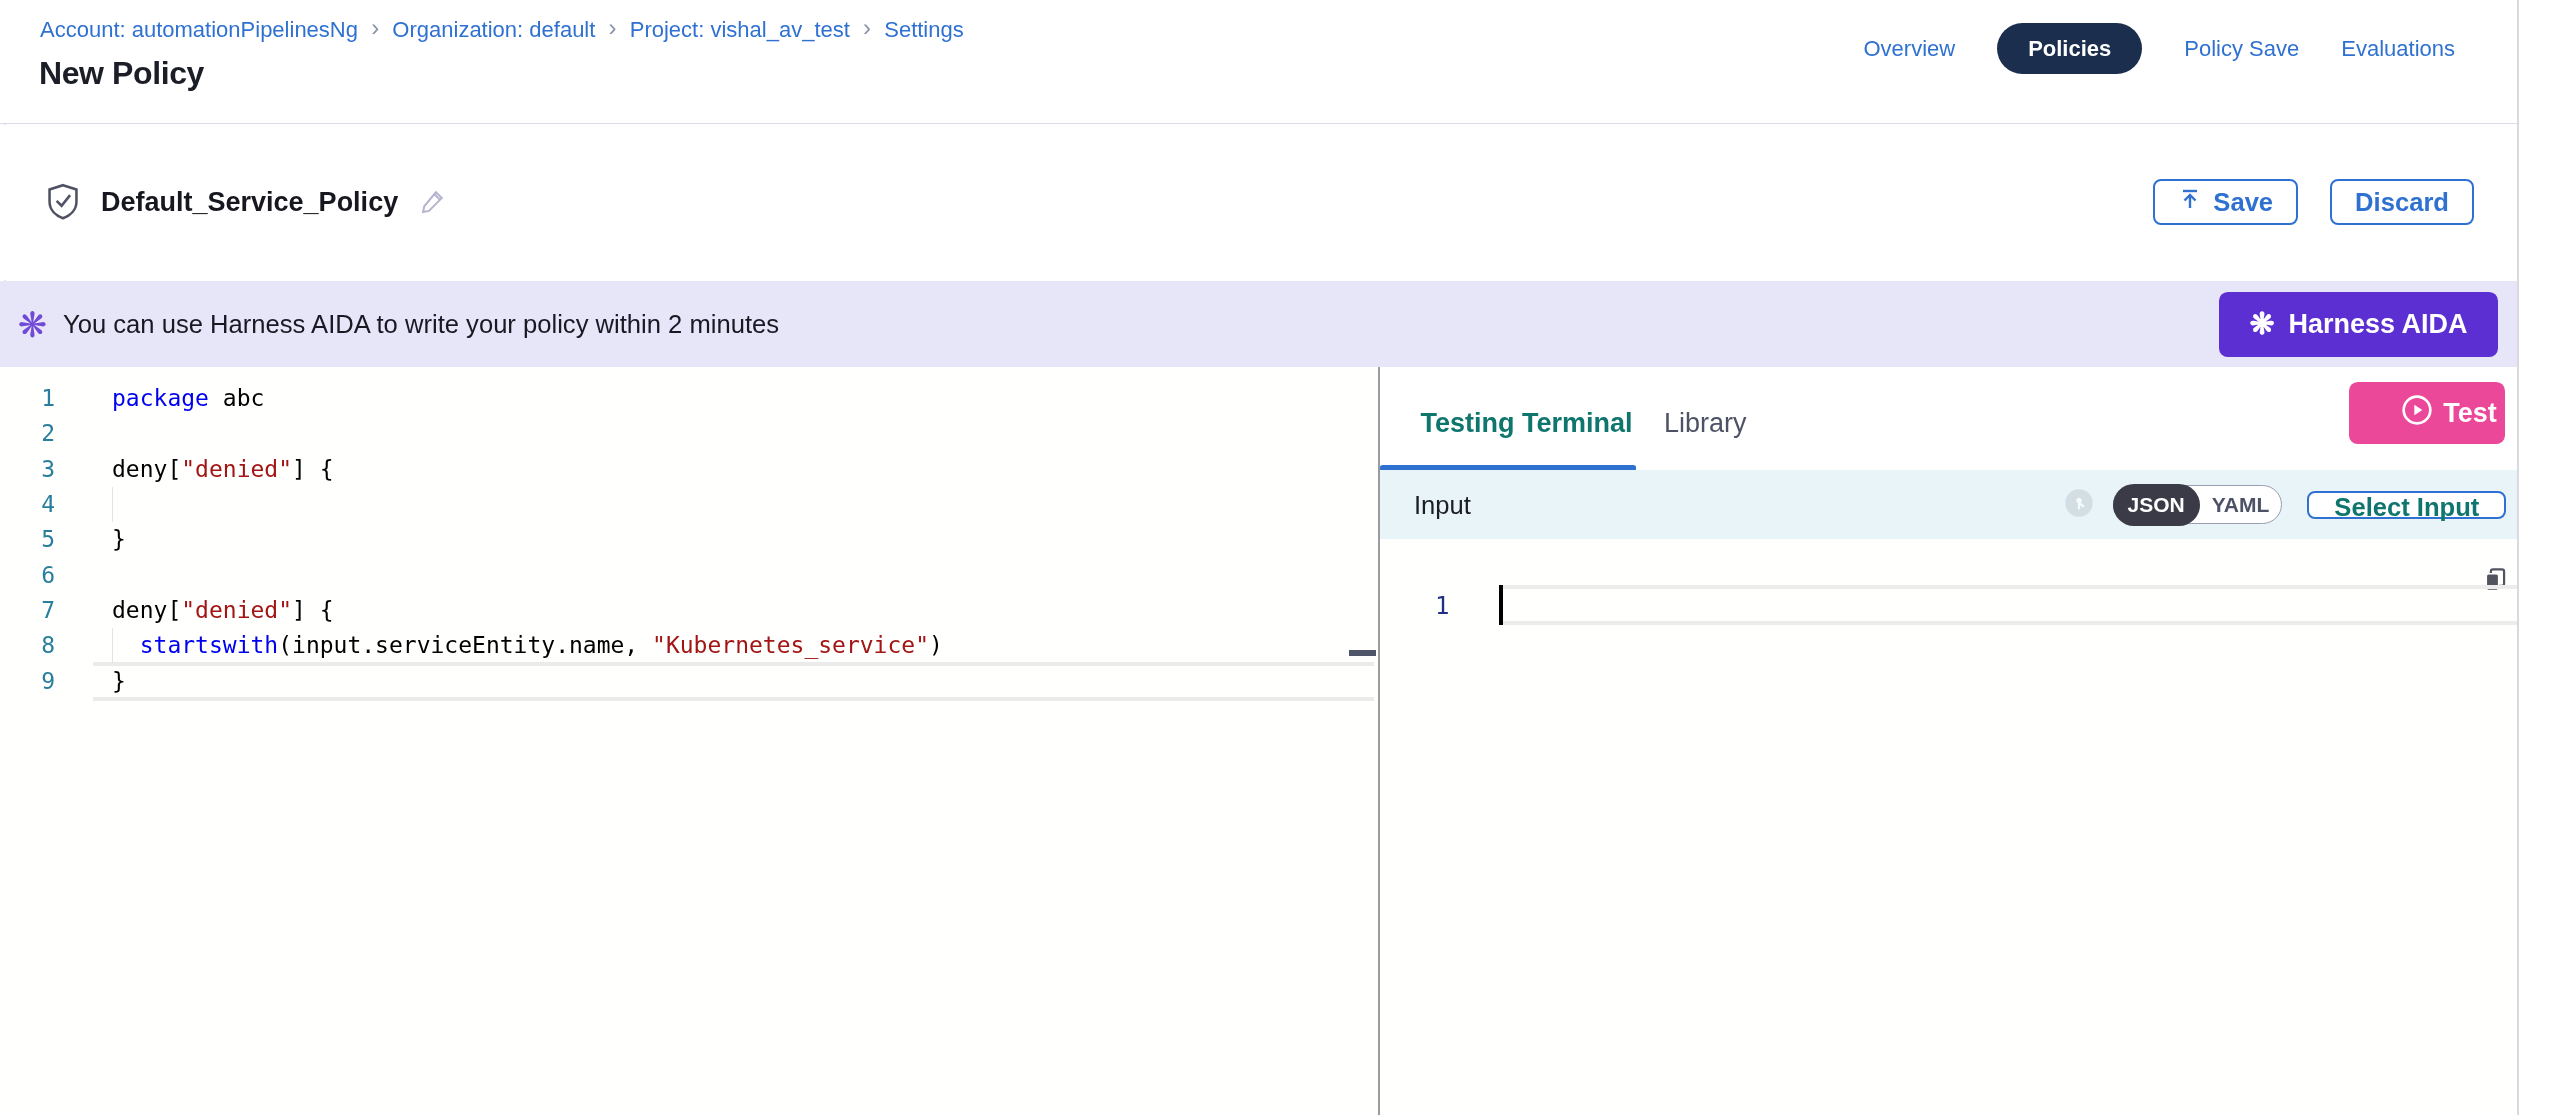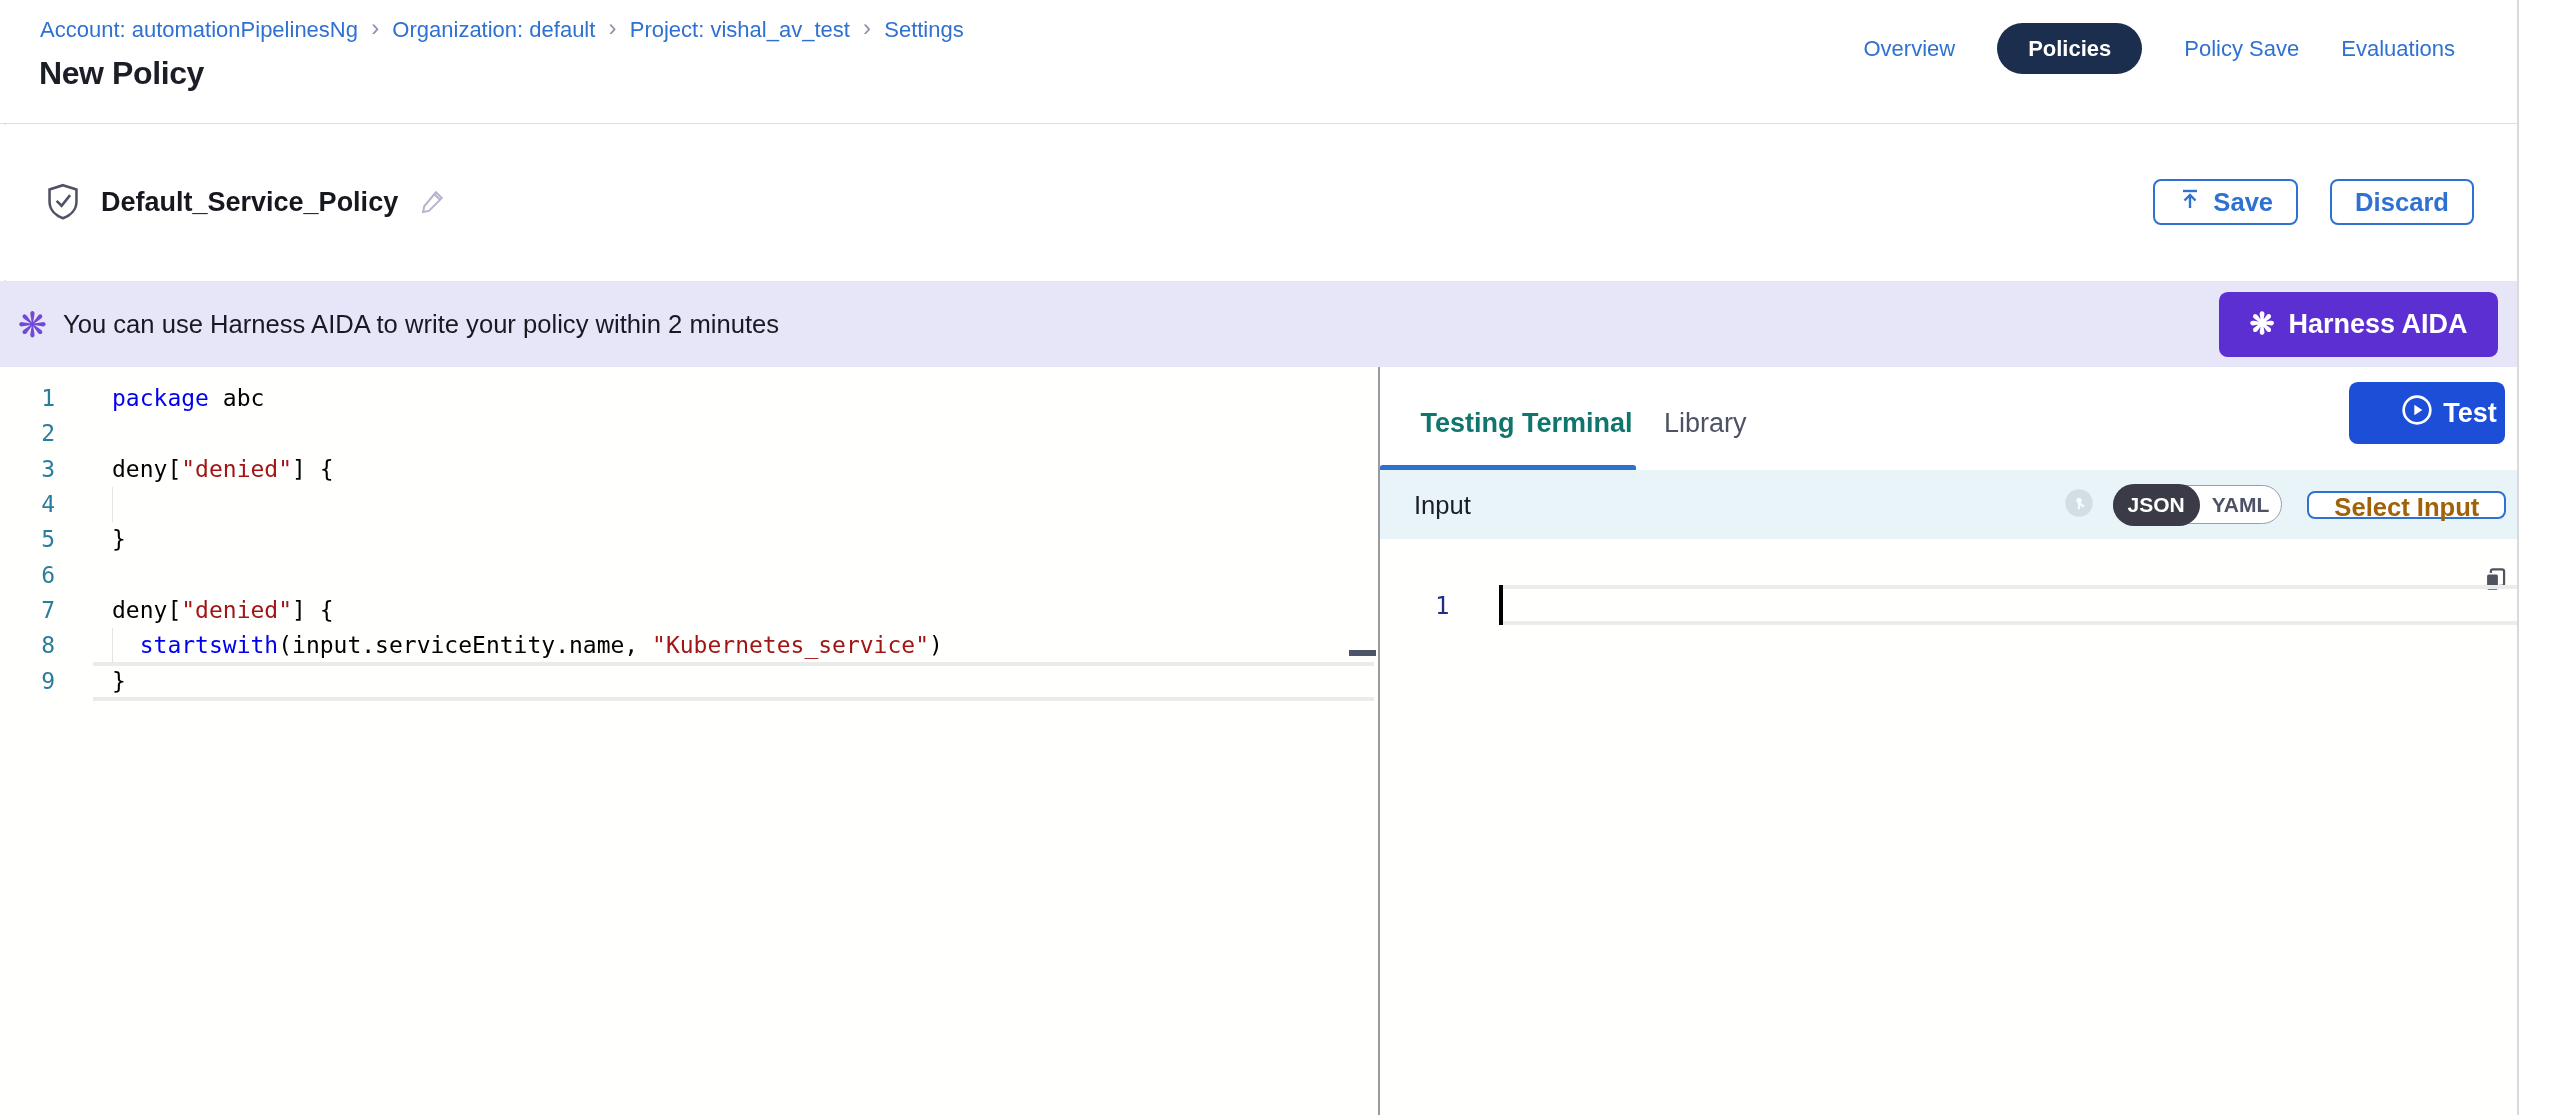--- a/index.html
+++ b/index.html
@@ -63,34 +63,34 @@
 
   
   .terminal { position:absolute; left:1380px; top:367px; width:1137px; height:749px; background:#fff; }
   .terminal-tabs { position:absolute; left:0; top:0; width:100%; height:103px; background:#fff; }
   .ttab { position:absolute; top:41px; font-size:27px; cursor:pointer; }
   .ttab.active { left:19.4px; font-weight:bold; color:#0f766e;margin-left:21px; }
   .ttab.inactive { left:284px; color:#4e5266; }
   .ttab-underline { position:absolute; left:0; top:98px; width:256px; height:5.3px; background:#2f71d1; border-radius:2.6px 2.6px 0 0; }
   .test-btn {
     position:absolute; right:12.4px; top:15px; width:156px; height:62px; border:none; border-radius:8.8px;
-    background:#1d4ed8; color:#fff; font-size:27px; font-weight:bold; display:flex; align-items:center; justify-content:center; gap:10.6px;
+    background:#ec4899; color:#fff; font-size:27px; font-weight:bold; display:flex; align-items:center; justify-content:center; gap:10.6px;
     cursor:default; font-family:"Liberation Sans",sans-serif;padding-left:44px;
   }
 
   .input-header { position:absolute; left:0; top:103px; width:100%; height:69px; background:#e9f4f9; }
   .input-title { position:absolute; left:34px; top:21px; font-size:25.6px; color:#1b1d27; }
   .input-controls { position:absolute; right:10.6px; top:0; height:69px; display:flex; align-items:center; }
   .history-icon { opacity:.55; margin-right:19.4px; cursor:pointer; }
   .format-toggle { position:relative; width:169px; height:39px; border:1.8px solid #9a9db0; border-radius:21px; background:#fff; display:flex; align-items:center; margin-right:25px; cursor:pointer; }
   .seg-json { width:87px; height:42px; margin-left:-1.8px; background:#3a3b46; border-radius:21px; color:#fff; font-weight:bold; font-size:21px; display:flex; align-items:center; justify-content:center; }
   .seg-yaml { flex:1; color:#4e5266; font-weight:bold; font-size:21px; display:flex; align-items:center; justify-content:center; }
   .select-input-btn {
     height:28px; padding:0 25px; background:#fff; border:2.2px solid #2f71d1; border-radius:8px;
-    color:#a16207; font-size:25.6px; font-weight:600; cursor:pointer; font-family:"Liberation Sans",sans-serif;
+    color:#0f766e; font-size:25.6px; font-weight:600; cursor:pointer; font-family:"Liberation Sans",sans-serif;
   }
 
   .input-editor { position:absolute; left:0; top:172px; width:100%; height:576px; background:#fffffe; }
   .copy-icon { position:absolute; right:8.8px; top:26.5px; cursor:pointer; }
   .input-linenum { position:absolute; left:55px; top:53px; font-size:24px; color:#1e2f85; }
   .input-current-line { position:absolute; left:121px; right:0; top:46px; height:40px;
       border-top:4.4px solid #ececec; border-bottom:4.4px solid #ececec; }
   .input-cursor { position:absolute; left:119px; top:46px; width:3.5px; height:40px; background:#000; }
 </style>
 </head>

